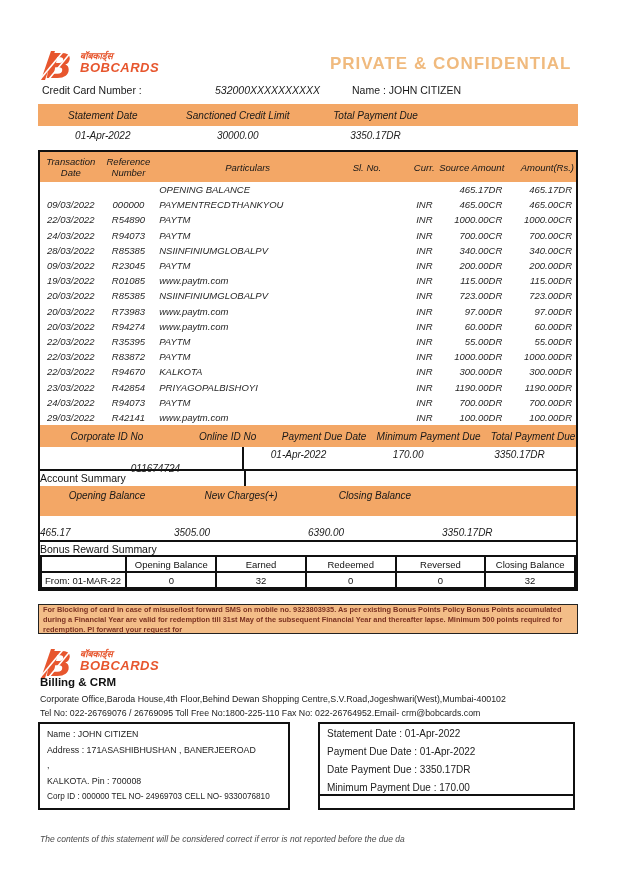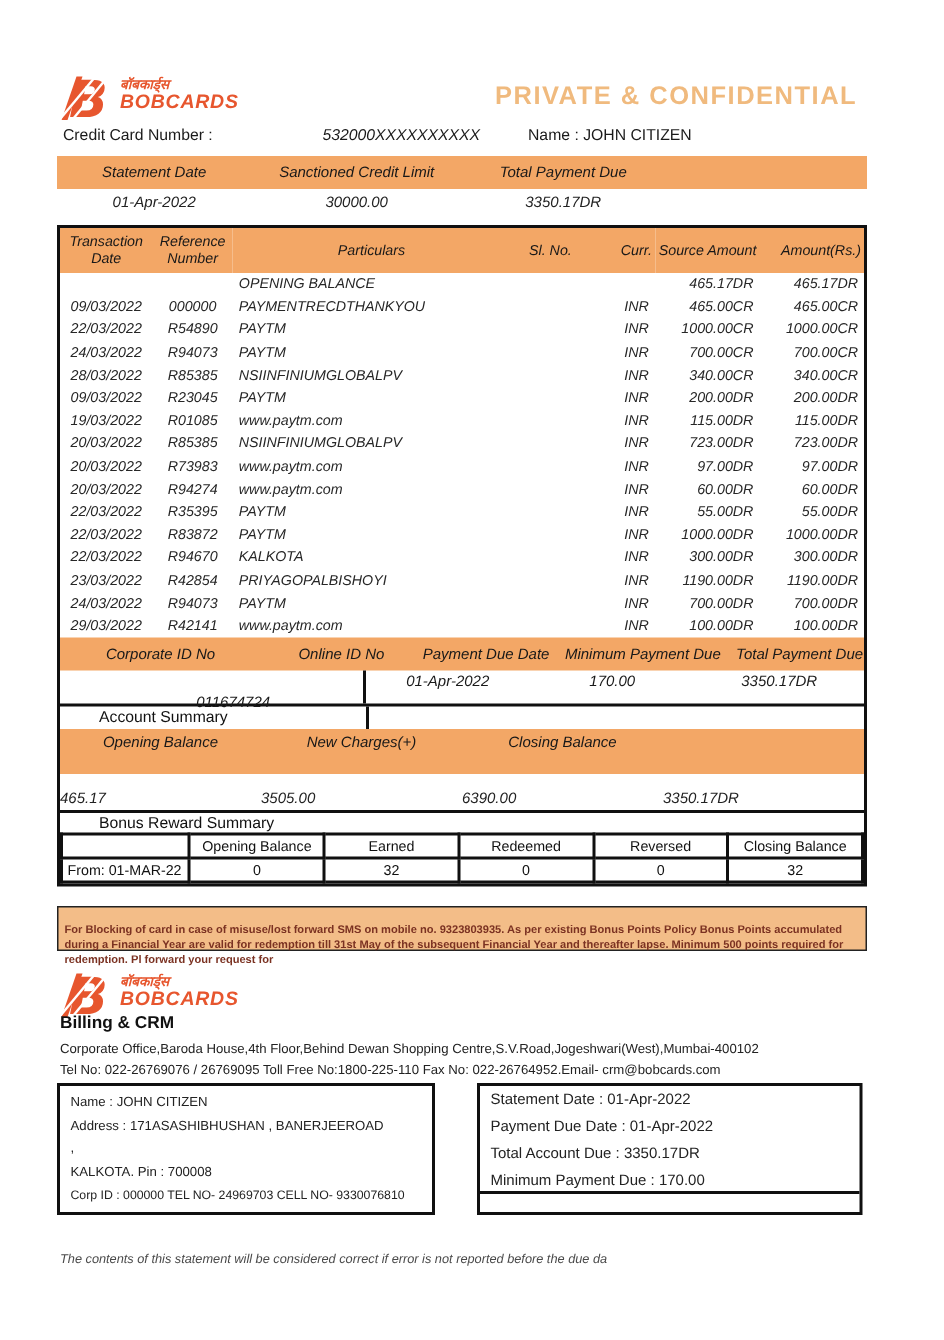--- a/index.html
+++ b/index.html
@@ -57,37 +57,37 @@
   .pay-values { height:24px; display:flex; border-bottom:2px solid #101010; }
   .pv-left { width:38%; border-right:2px solid #101010; display:flex; }
   .pv-corp { width:45%; }
   .pv-online { width:55%; text-align:left; font-size:10px; font-style:italic; padding-top:16px; }
   .pv-right { width:62%; display:flex; }
   .pv-right span { font-size:10px; font-style:italic; text-align:center; padding-top:2px; }
   .pv-duedate { width:33%; } .pv-mindue { width:33%; } .pv-totdue { width:34%; }
   
   .acct-label-row { height:15px; position:relative; }
   .acct-label-row::after { content:""; position:absolute; left:38%; top:0; bottom:0; border-left:2px solid #101010; }
-  .section-title { font-size:10.5px; color:#111; padding:1px 0 0 0; display:block;margin-left:26px; }
+  .section-title { font-size:10.5px; color:#111; padding:1px 0 0 0; display:block; }
   .acct-band { height:30px; background:#f3a766; display:grid; grid-template-columns:25% 25% 25% 25%; }
   .acct-band span { font-size:10px; font-style:italic; text-align:center; padding-top:4px; color:#181818; }
   .acct-values { height:24px; display:grid; grid-template-columns:25% 25% 25% 25%; }
   .acct-values span { font-size:10px; font-style:italic; text-align:left; padding-top:11px; color:#222; }
   
   .bonus-label-row { height:15px; border-top:2px solid #101010; }
   table.bonus-table { width:100%; border-collapse:collapse; table-layout:fixed; }
   table.bonus-table th, table.bonus-table td {
     border:2px solid #101010; font-size:9.5px; font-weight:normal; color:#111;
     height:16px; text-align:center; padding:0 3px;
   }
   table.bonus-table .b-first { text-align:left; }
   
   .notice {
     position:absolute; left:38px; top:604px; width:540px; height:30px;
-    background:#f3bd88; border:1.5px solid #222; padding:10px 4px;
+    background:#f3bd88; border:1.5px solid #222; padding:0 4px;
     font-size:7.4px; line-height:10px; color:#7b3222; font-weight:bold;
   }
   
   .billing-title { position:absolute; left:40px; top:676px; font-size:11.5px; font-weight:bold; color:#111; }
   .addr-line { position:absolute; left:40px; top:694px; font-size:8.8px; color:#222; }
   .tel-line  { position:absolute; left:40px; top:708px; font-size:8.8px; color:#222; }
   .cust-box {
     position:absolute; left:38px; top:722px; width:252px; height:88px;
     border:2px solid #101010; padding:5px 7px; font-size:8.8px; color:#222;
   }
@@ -406,20 +406,20 @@
     <div class="cust-name">Name : JOHN CITIZEN</div>
     <div>Address : 171ASASHIBHUSHAN , BANERJEEROAD</div>
     <div>,</div>
     <div>KALKOTA. Pin : 700008</div>
     <div class="cust-corp">Corp ID : 000000 TEL NO- 24969703 CELL NO- 9330076810</div>
   </div>
 
   <div class="stmt-box">
     <div class="stmt-line">Statement Date : 01-Apr-2022</div>
     <div class="stmt-line">Payment Due Date : 01-Apr-2022</div>
-    <div class="stmt-line">Total Account Due : 3350.17DR</div>
+    <div class="stmt-line">Date Payment Due : 3350.17DR</div>
     <div class="stmt-line">Minimum Payment Due : 170.00</div>
     <div class="stmt-strip"></div>
   </div>
 
   <div class="disclaimer">The contents of this statement will be considered correct if error is not reported before the due da</div>
 
 </div>
 
 </body></html>

